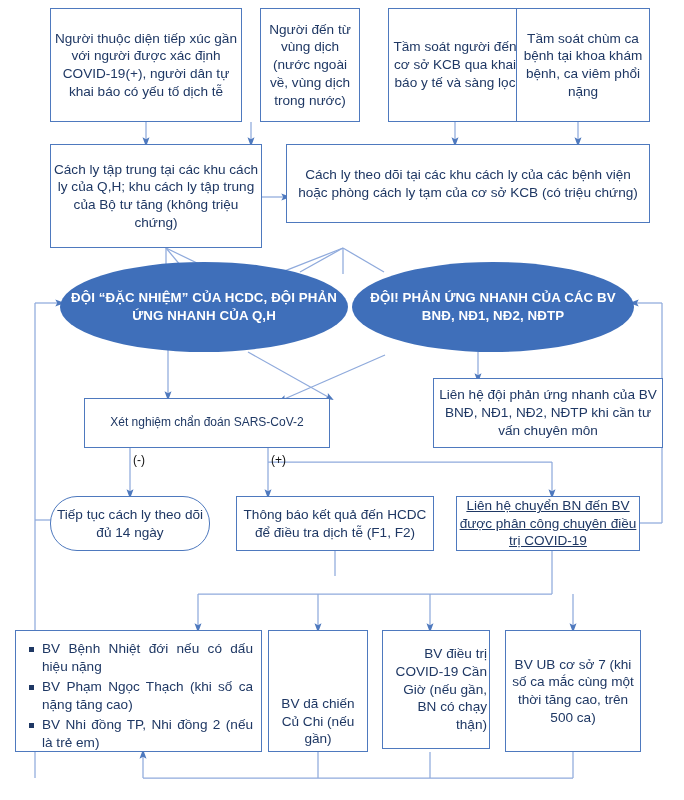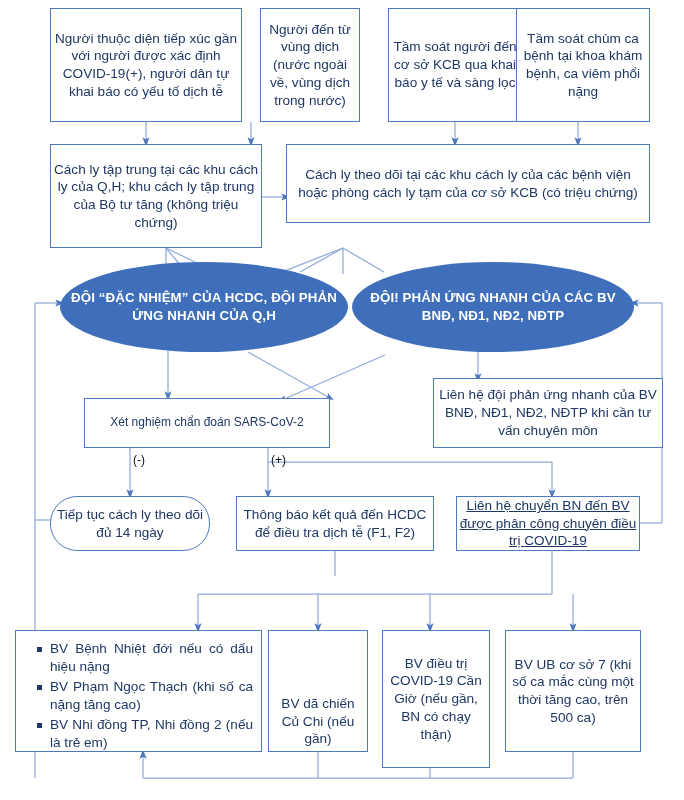--- a/index.html
+++ b/index.html
@@ -64,21 +64,21 @@
     padding: 9px 8px 6px 8px;
     line-height: 1.32;
   }
   .bulletbox ul {
     margin: 0;
     padding: 0 0 0 18px;
     list-style: none;
   }
   .bulletbox li {
     position: relative;
-    margin: 0 0 2px 8px;
+    margin: 0 0 2px 0;
     text-align: justify;
   }
   .bulletbox li::before {
     content: "";
     position: absolute;
     left: -13px;
     top: 7px;
     width: 5px; height: 5px;
     background: #1F3864;
   }
@@ -222,21 +222,21 @@
       <li>BV Bệnh Nhiệt đới nếu có dấu hiệu nặng</li>
       <li>BV Phạm Ngọc Thạch (khi số ca nặng tăng cao)</li>
       <li>BV Nhi đồng TP, Nhi đồng 2 (nếu là trẻ em)</li>
     </ul>
   </div>
 
   <div class="node f135" style="left:268px; top:630px; width:100px; height:122px;align-items:flex-end;">
     <span class="txt">BV dã chiến Củ Chi (nếu gần)</span>
   </div>
 
-  <div class="node f135" style="left:382px; top:630px; width:108px; height:138px;">
+  <div class="node f135" style="left:382px; top:630px; width:108px; height:119px;text-align:right;">
     <span class="txt">BV điều trị COVID-19 Cần Giờ (nếu gần, BN có chạy thận)</span>
   </div>
 
   <div class="node f135" style="left:505px; top:630px; width:136px; height:122px;">
     <span class="txt">BV UB cơ sở 7 (khi số ca mắc cùng một thời tăng cao, trên 500 ca)</span>
   </div>
 
 </div>
 
 </body></html>

